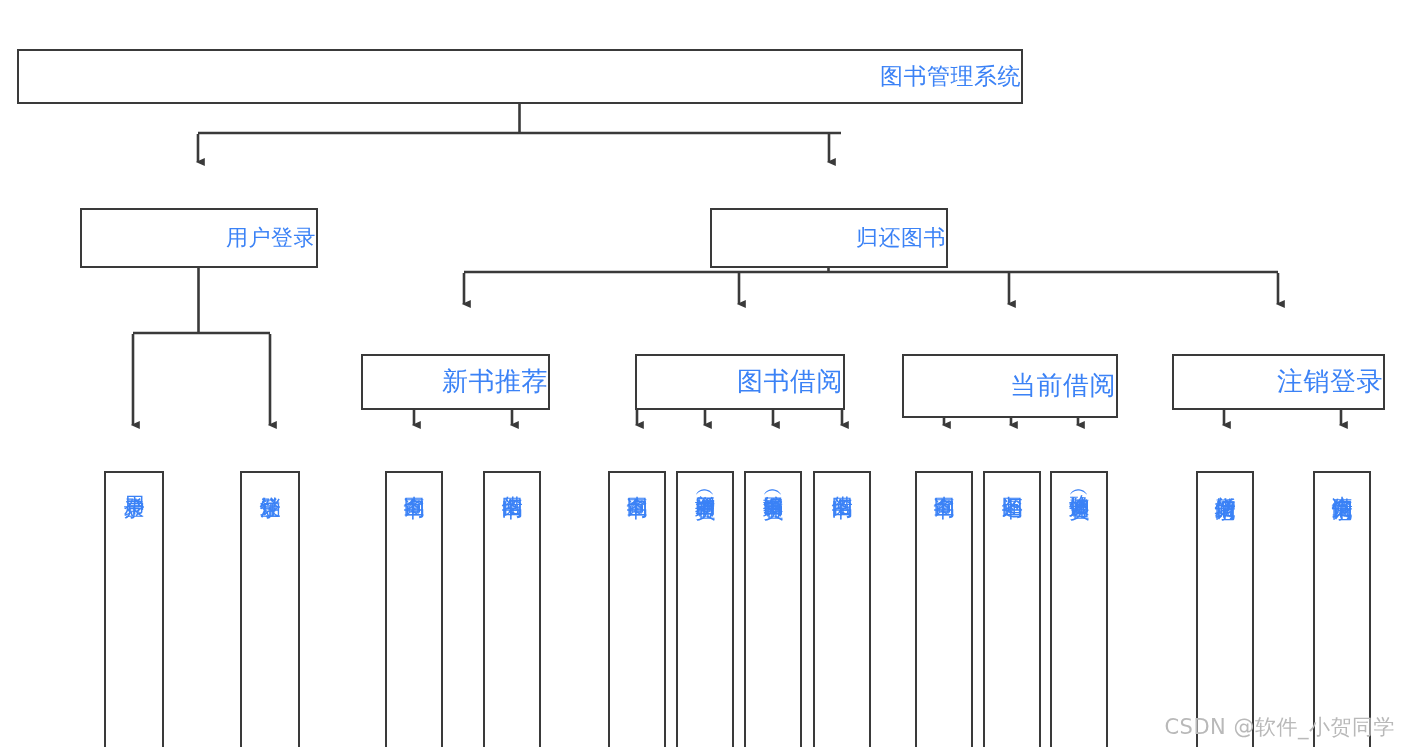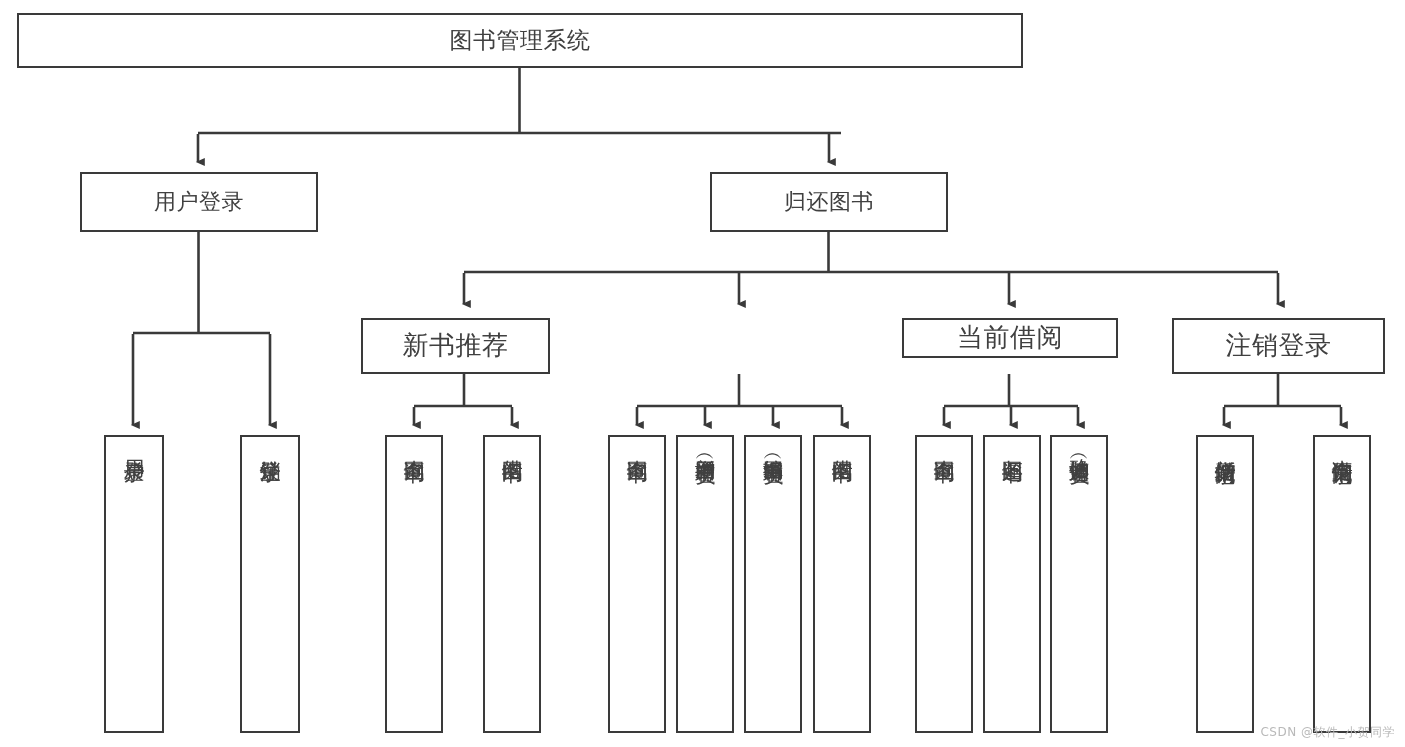--- a/index.html
+++ b/index.html
@@ -26,23 +26,24 @@
     height: 747px;
     pointer-events: none;
   }
   .node {
     position: absolute;
     box-sizing: border-box;
     background: #ffffff;
     border: 2px solid #3a3a3a;
     display: flex;
     align-items: center;
-    justify-content: center;
-    color: #404040;
+    justify-content: flex-end;
+    color: #3b82f6;
     z-index: 2;
+    margin-top: 36px;
   }
   .node.level-0 {
     font-size: 23px;
   }
   .node.level-1 {
     font-size: 22px;
   }
   .node.level-2 {
     font-size: 26px;
   }
@@ -64,21 +65,21 @@
     margin: 0 auto;
     white-space: nowrap;
   }
   .node.leaf.tall .label {
     font-size: 20px;
   }
   #watermark {
     position: absolute;
     right: 10px;
     bottom: 6px;
-    font-size: 12px;
+    font-size: 21px;
     color: #b9b9b9;
     z-index: 5;
     white-space: nowrap;
     letter-spacing: 0.5px;
   }
 </style>
 </head>
 <body>
 
 <div id="canvas">
@@ -140,21 +141,24 @@
   <div class="node level-1" style="left:80px; top:172px; width:238px; height:60px;">
     <span class="label">用户登录</span>
   </div>
   <div class="node level-1" style="left:710px; top:172px; width:238px; height:60px;">
     <span class="label">归还图书</span>
   </div>
 
   <div class="node level-2" style="left:361px; top:318px; width:189px; height:56px;">
     <span class="label">新书推荐</span>
   </div>
-  <div class="node level-2" style="left:902px; top:318px; width:216px; height:40px;">
+  <div class="node level-2" style="left:635px; top:318px; width:210px; height:56px;">
+    <span class="label">图书借阅</span>
+  </div>
+  <div class="node level-2" style="left:902px; top:318px; width:216px; height:64px;">
     <span class="label">当前借阅</span>
   </div>
   <div class="node level-2" style="left:1172px; top:318px; width:213px; height:56px;">
     <span class="label">注销登录</span>
   </div>
 
   <div class="node leaf" style="left:104px; top:435px; width:60px; height:298px;">
     <span class="label">用户登录</span>
   </div>
   <div class="node leaf" style="left:240px; top:435px; width:60px; height:298px;">

